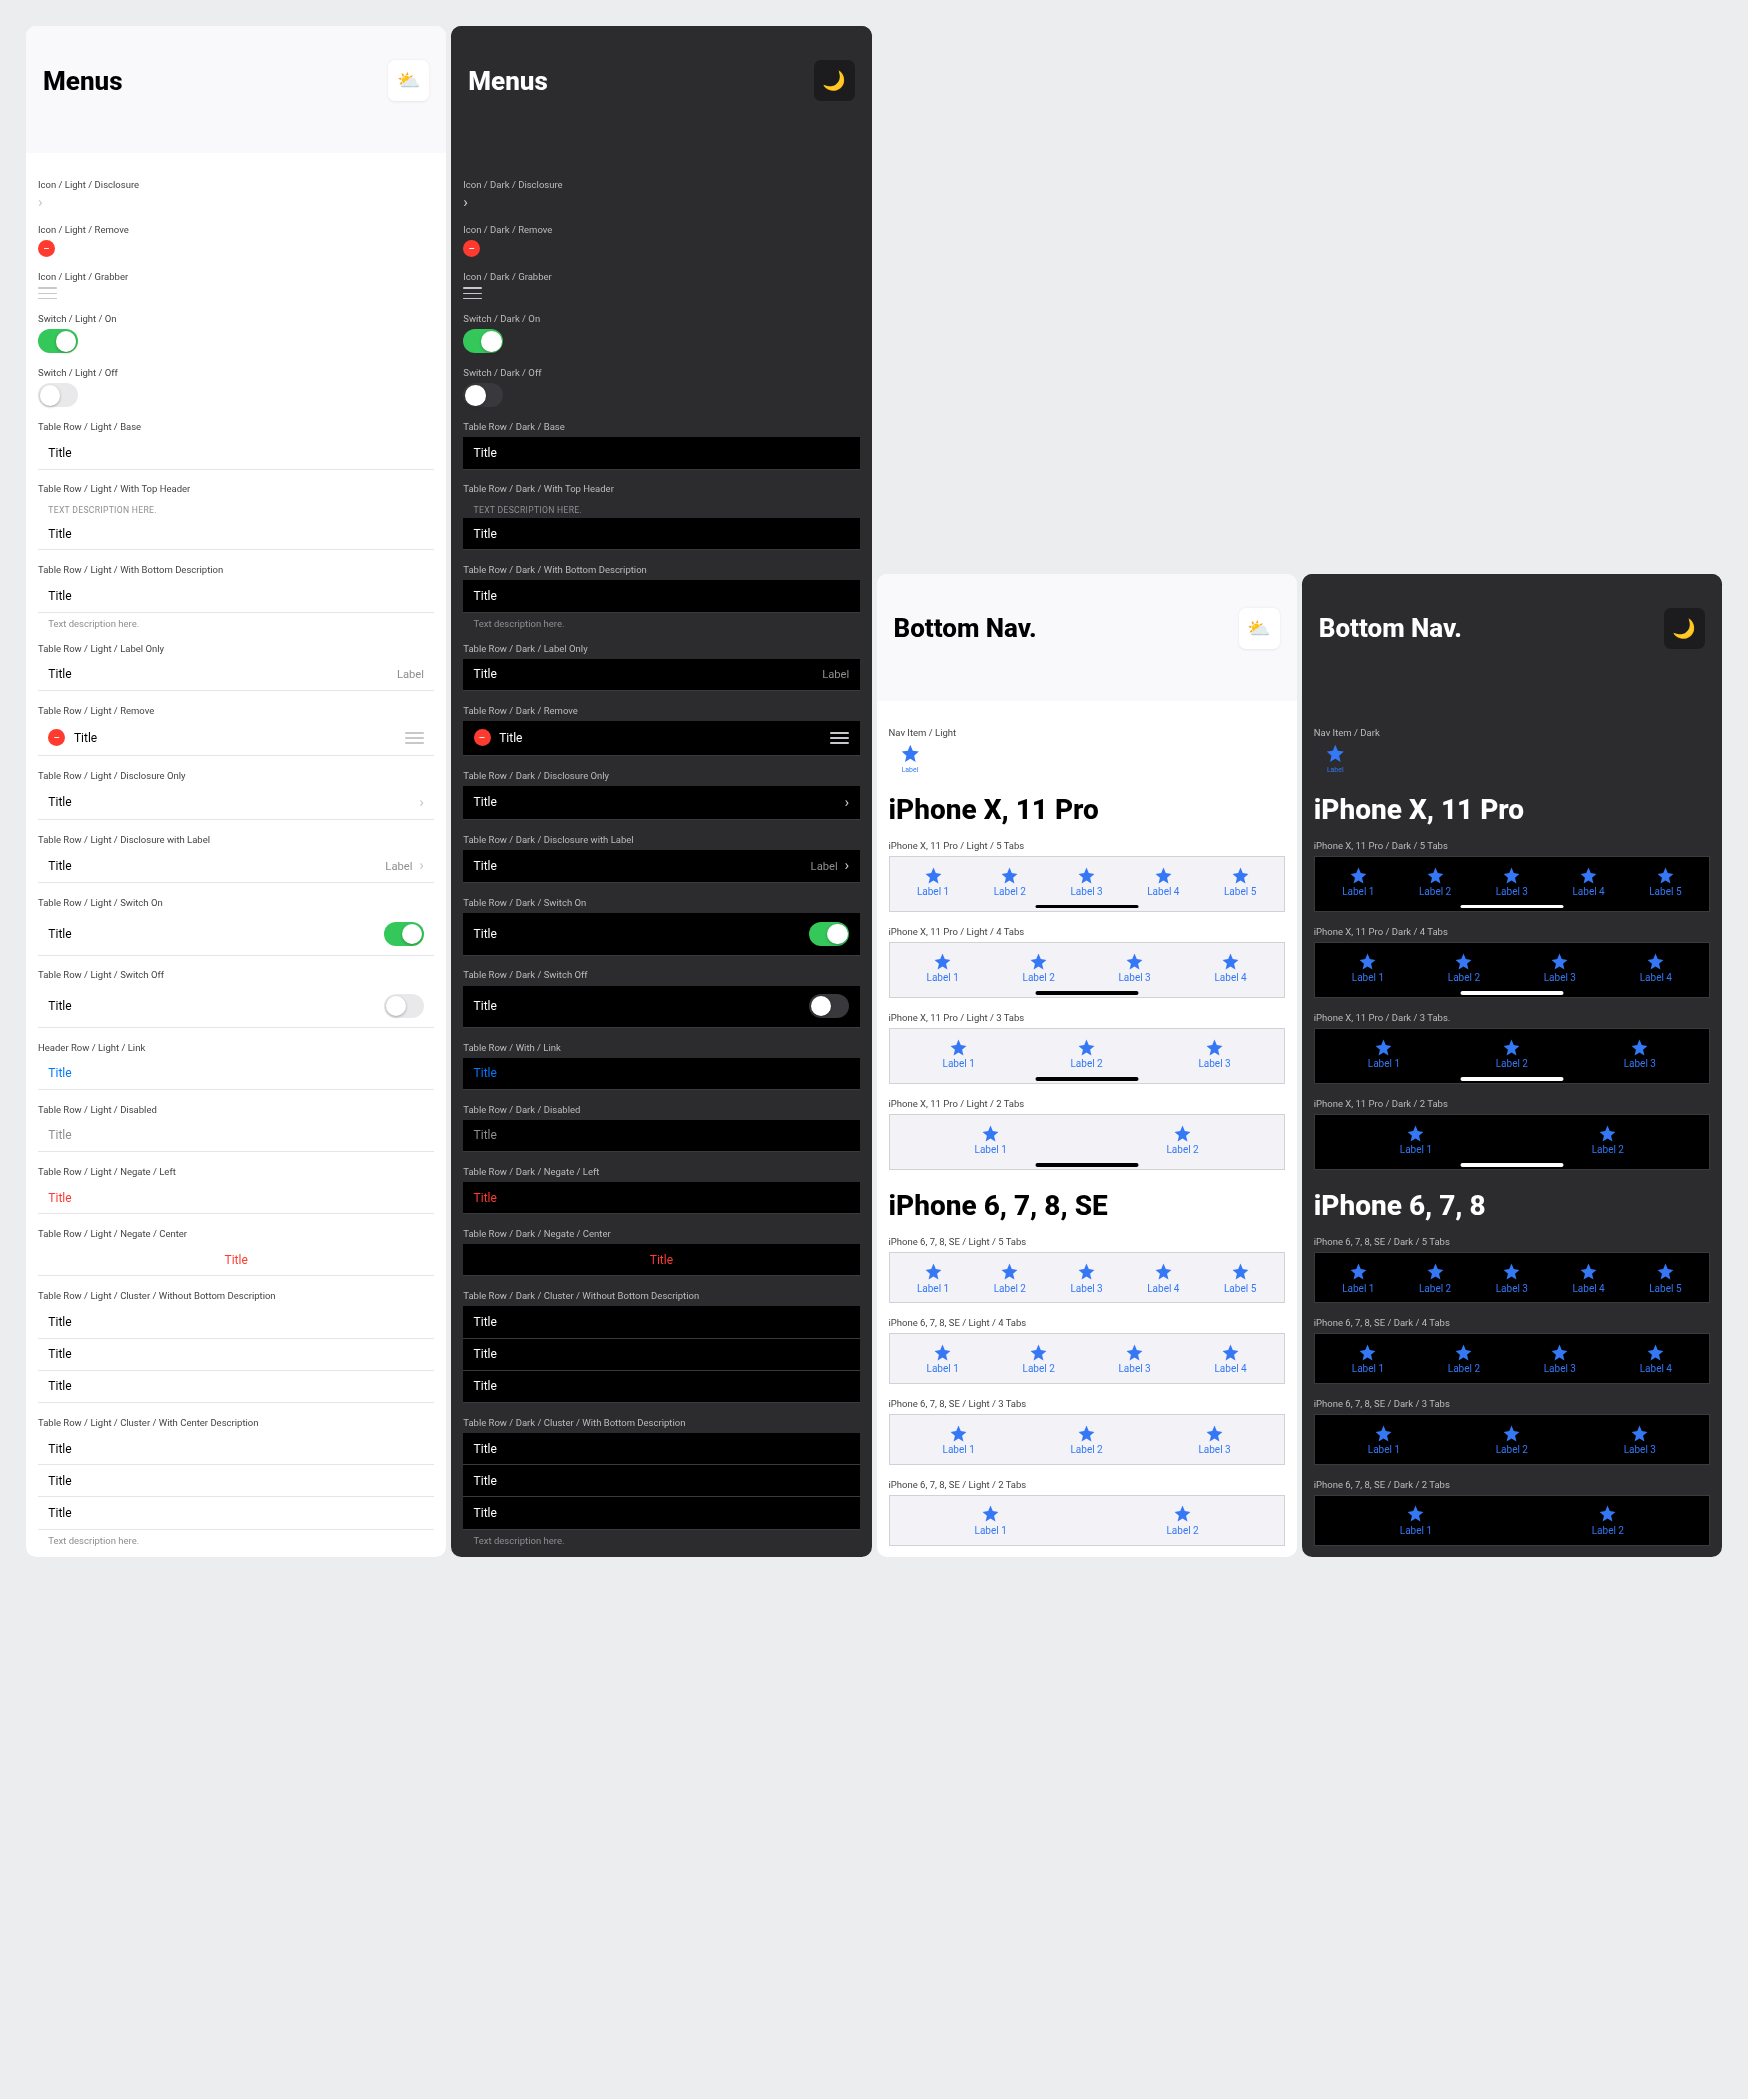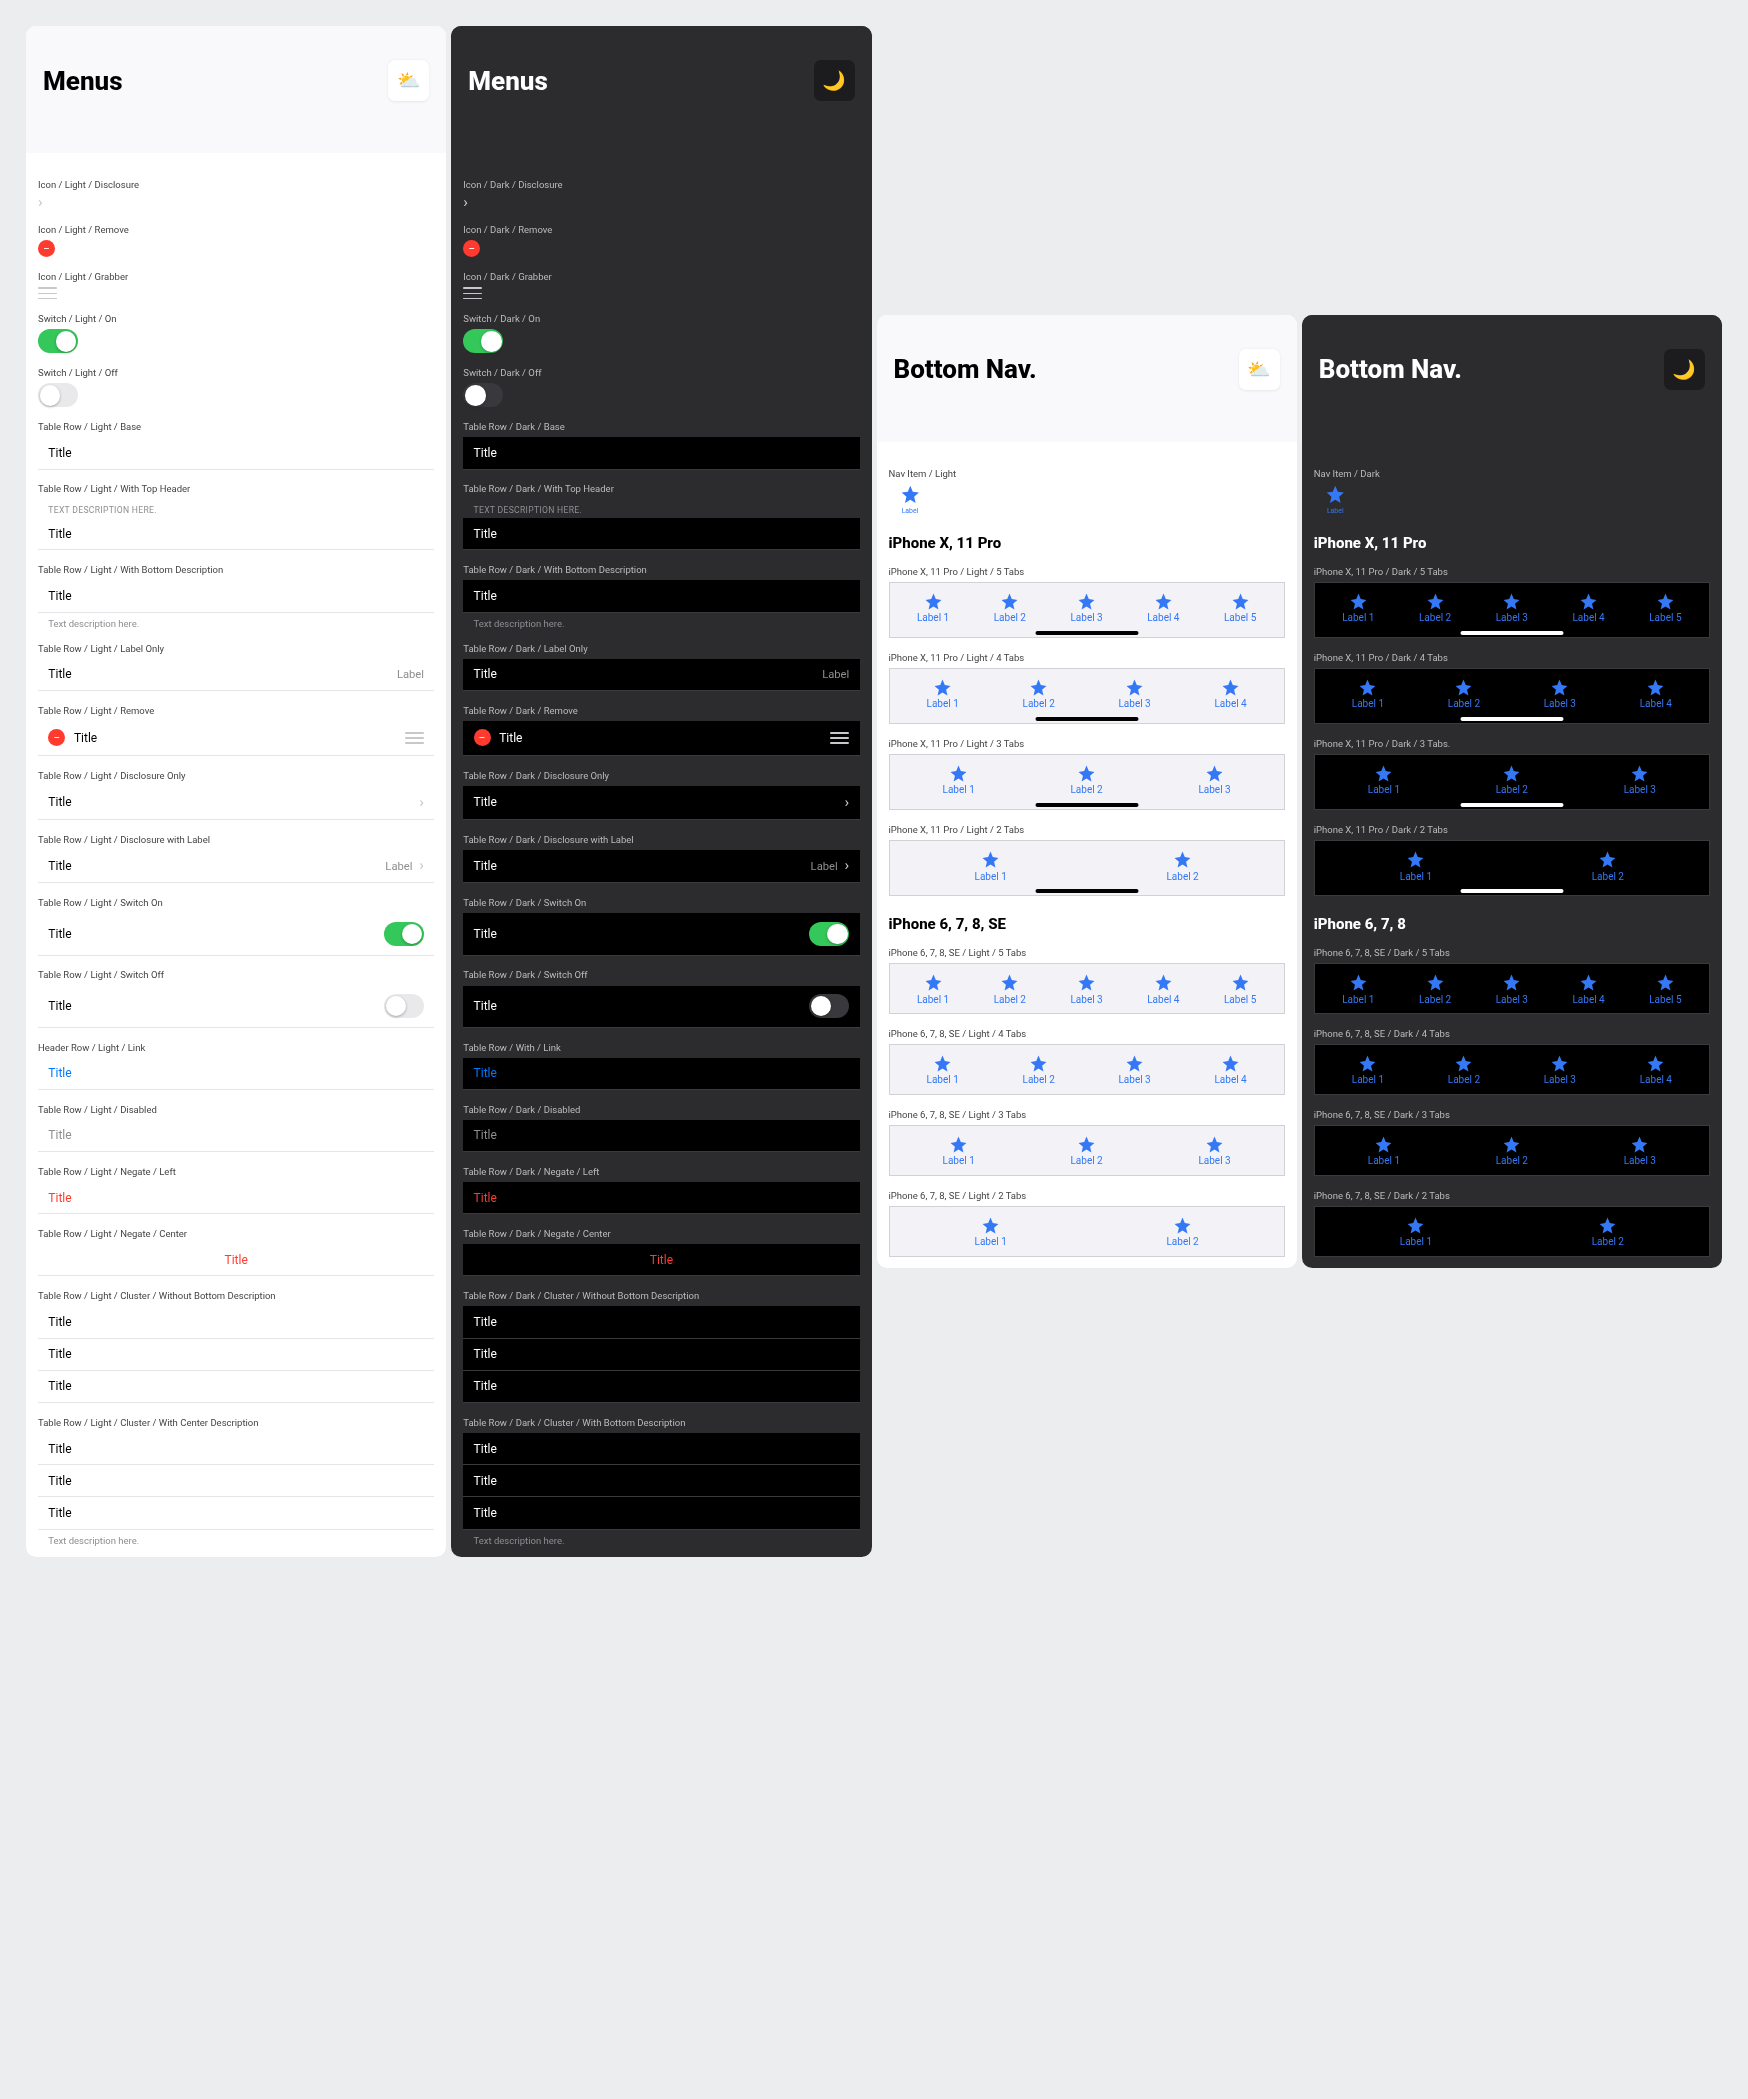--- a/index.html
+++ b/index.html
@@ -19,21 +19,21 @@
 body{
   margin:0;
   background:#ecedef;
   font-family:-apple-system,BlinkMacSystemFont,"Segoe UI",Roboto,Helvetica,Arial,sans-serif;
   color:#000;
   padding:26px;
 }
 .board{
   display:flex;
   gap:5px;
-  align-items:center;
+  align-items:flex-end;
 }
 .panel{
   flex:1;
   border-radius:10.3px;
   overflow:hidden;
 }
 .panel.light{background:var(--light-bg);}
 .panel.dark{background:var(--dark-bg);color:#fff;}
 .panel-header{
   display:flex;align-items:center;justify-content:space-between;
@@ -95,21 +95,21 @@
 .row .right{display:flex;align-items:center;gap:6.9px;}
 .header-text{
   font-size:8.6px;color:var(--gray-text);padding:5.2px 10.3px 3.4px;
   text-transform:uppercase;letter-spacing:0.3px;
 }
 .footer-text{
   font-size:9.5px;color:var(--gray-text);padding:5.2px 10.3px 0;
 }
 .cluster{border-radius:0;overflow:hidden;}
 
-.section-heading{font-size:15px;font-weight:800;margin:19px 0 8.6px;}
+.section-heading{font-size:28px;font-weight:800;margin:19px 0 8.6px;}
 .nav-item-demo{display:flex;flex-direction:column;align-items:center;gap:2.6px;width:43px;}
 .star-icon{color:#3478f6;}
 .star-icon svg{width:20.6px;height:20.6px;display:block;}
 .nav-label{font-size:6.9px;color:#3478f6;}
 .nav-bar{
   border:0.9px solid #d1d1d6;background:#f2f2f7;
   display:flex;align-items:flex-start;justify-content:space-around;
   padding:8.6px 5.2px 5.2px;position:relative;
 }
 .panel.dark .nav-bar{background:#000;border:0.9px solid #3a3a3c;}

